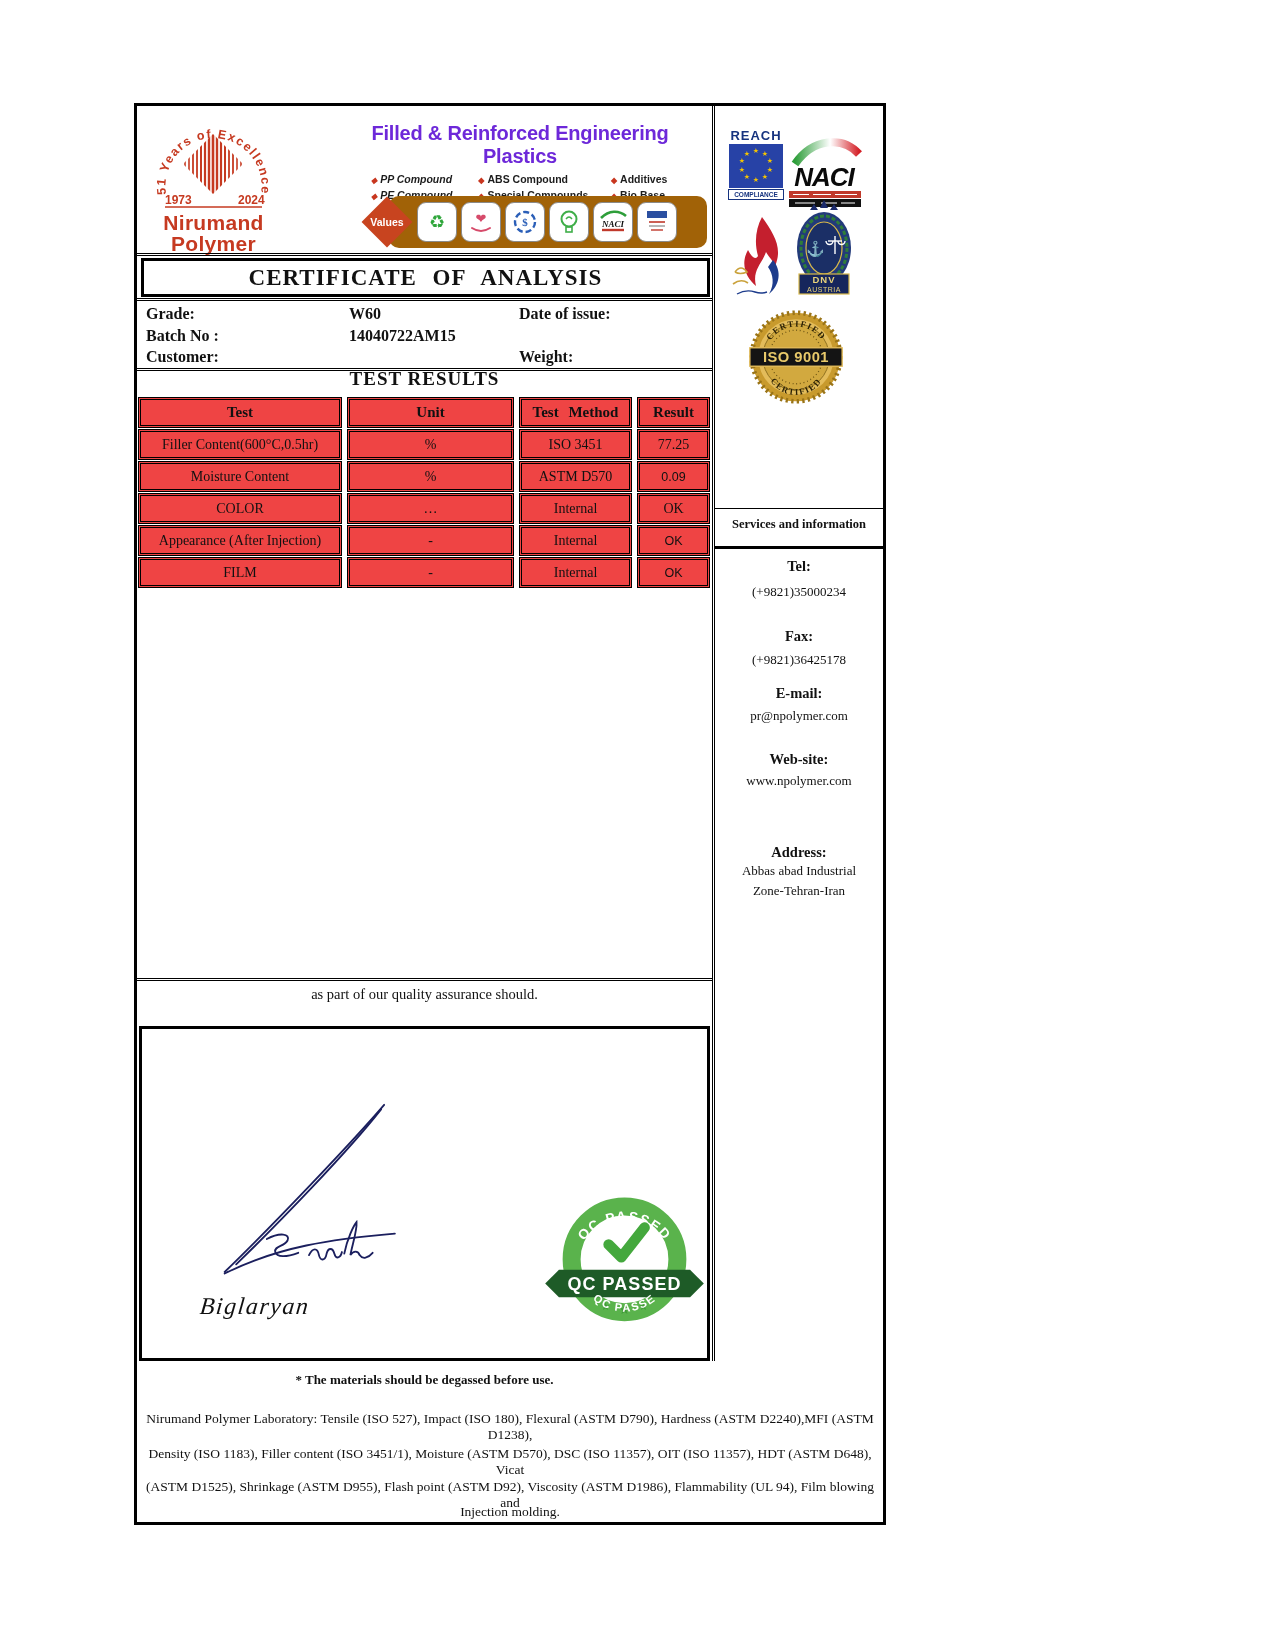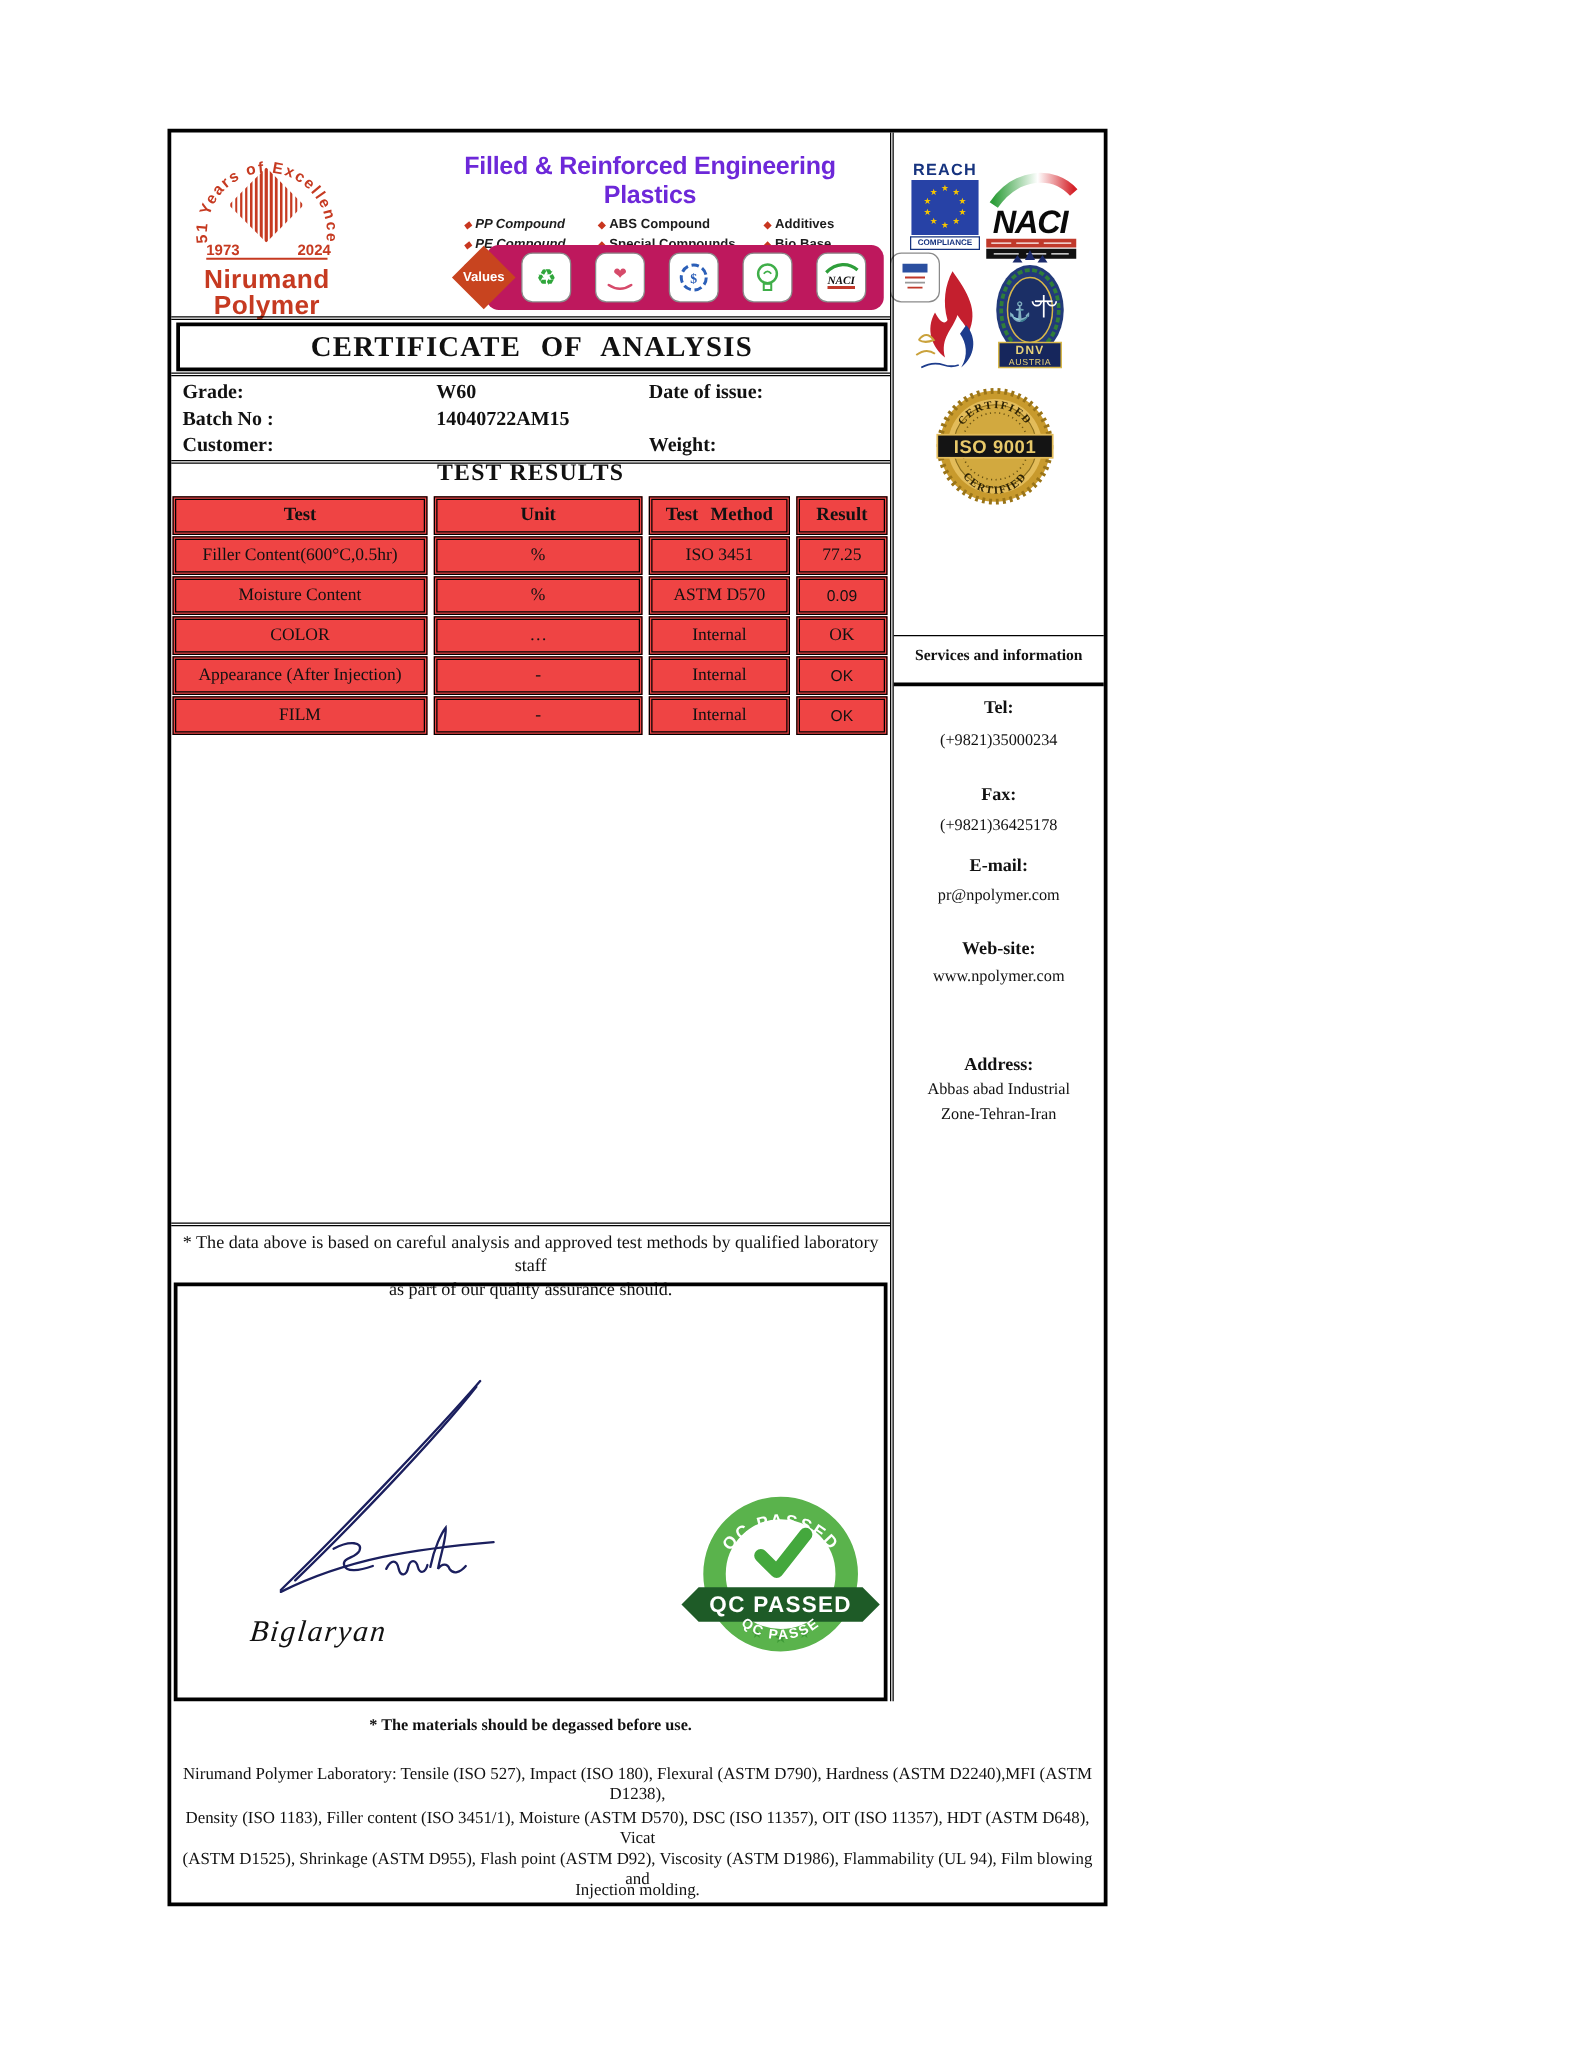--- a/index.html
+++ b/index.html
@@ -13,22 +13,22 @@
   
   .logo-wrap{position:absolute;left:14px;top:6px;width:125px;height:140px;text-align:center;}
   .logo-name{color:#c63a21;font-family:"Liberation Sans",sans-serif;font-weight:bold;
              font-size:21px;line-height:0.95;letter-spacing:0.3px;margin-top:1px;}
   .plastics{position:absolute;left:224px;top:16px;width:318px;font-family:"Liberation Sans",sans-serif;}
   .plastics-title{color:#6d28d9;font-weight:bold;font-size:20px;text-align:center;letter-spacing:-0.2px;}
   .prod-cols{display:flex;gap:14px;margin-top:5px;padding-left:10px;}
   .prod-col{display:flex;flex-direction:column;gap:4px;}
   .prod-item{font-size:10.5px;font-weight:bold;color:#1c1c1c;white-space:nowrap;}
   .prod-item .bullet{color:#c8361f;font-size:8px;margin-right:3px;}
-  .values-bar{position:absolute;left:252px;top:90px;width:290px;height:52px;background:#be185d;
-              border-radius:10px;display:flex;align-items:center;gap:19px;padding-left:28px;}
+  .values-bar{position:absolute;left:252px;top:90px;width:290px;height:52px;background:#a16207;
+              border-radius:10px;display:flex;align-items:center;gap:4px;padding-left:28px;}
   .values-diamond{position:absolute;left:-27px;top:1px;width:50px;height:50px;display:flex;
                   align-items:center;justify-content:center;}
   .values-diamond .dshape{position:absolute;left:7px;top:7px;width:36px;height:36px;background:#c8441f;
                   transform:rotate(45deg);}
   .values-diamond span{position:relative;color:#fff;font-family:"Liberation Sans",sans-serif;
                   font-weight:bold;font-size:10.5px;}
   .vicon{width:38px;height:38px;background:#fff;border:1.5px solid #8a8a8a;border-radius:9px;
          display:flex;align-items:center;justify-content:center;flex:0 0 auto;}
 
   
@@ -234,21 +234,20 @@
     </div>
     <div class="t-row" style="top:451px;">
       <div class="cell c0">FILM</div>
       <div class="cell c1">-</div>
       <div class="cell c2">Internal</div>
       <div class="cell c3 sans">OK</div>
     </div>
 
     <div class="dline" style="top:872px;"></div>
     <div class="footnote">
-      <div>* The data above is based on careful analysis and approved test methods by qualified laboratory staff</div>
       <div>as part of our quality assurance should.</div>
     </div>
 
     <div class="qc-box">
 
       <svg class="abs" style="left:52px;top:45px;" width="230" height="215" viewBox="0 0 300 260" fill="none" stroke="#1b1f5e" stroke-width="2.4" stroke-linecap="round">
         <path d="M 40,248 C 100,190 205,80 248,30"></path>
         <path d="M 244,36 C 200,92 110,185 55,238"></path>
         <path d="M 40,250 C 110,215 180,205 262,198"></path>
         <path d="M 95,205 C 112,196 126,198 122,207 C 118,215 104,214 106,222 C 108,230 122,228 136,223"></path>

